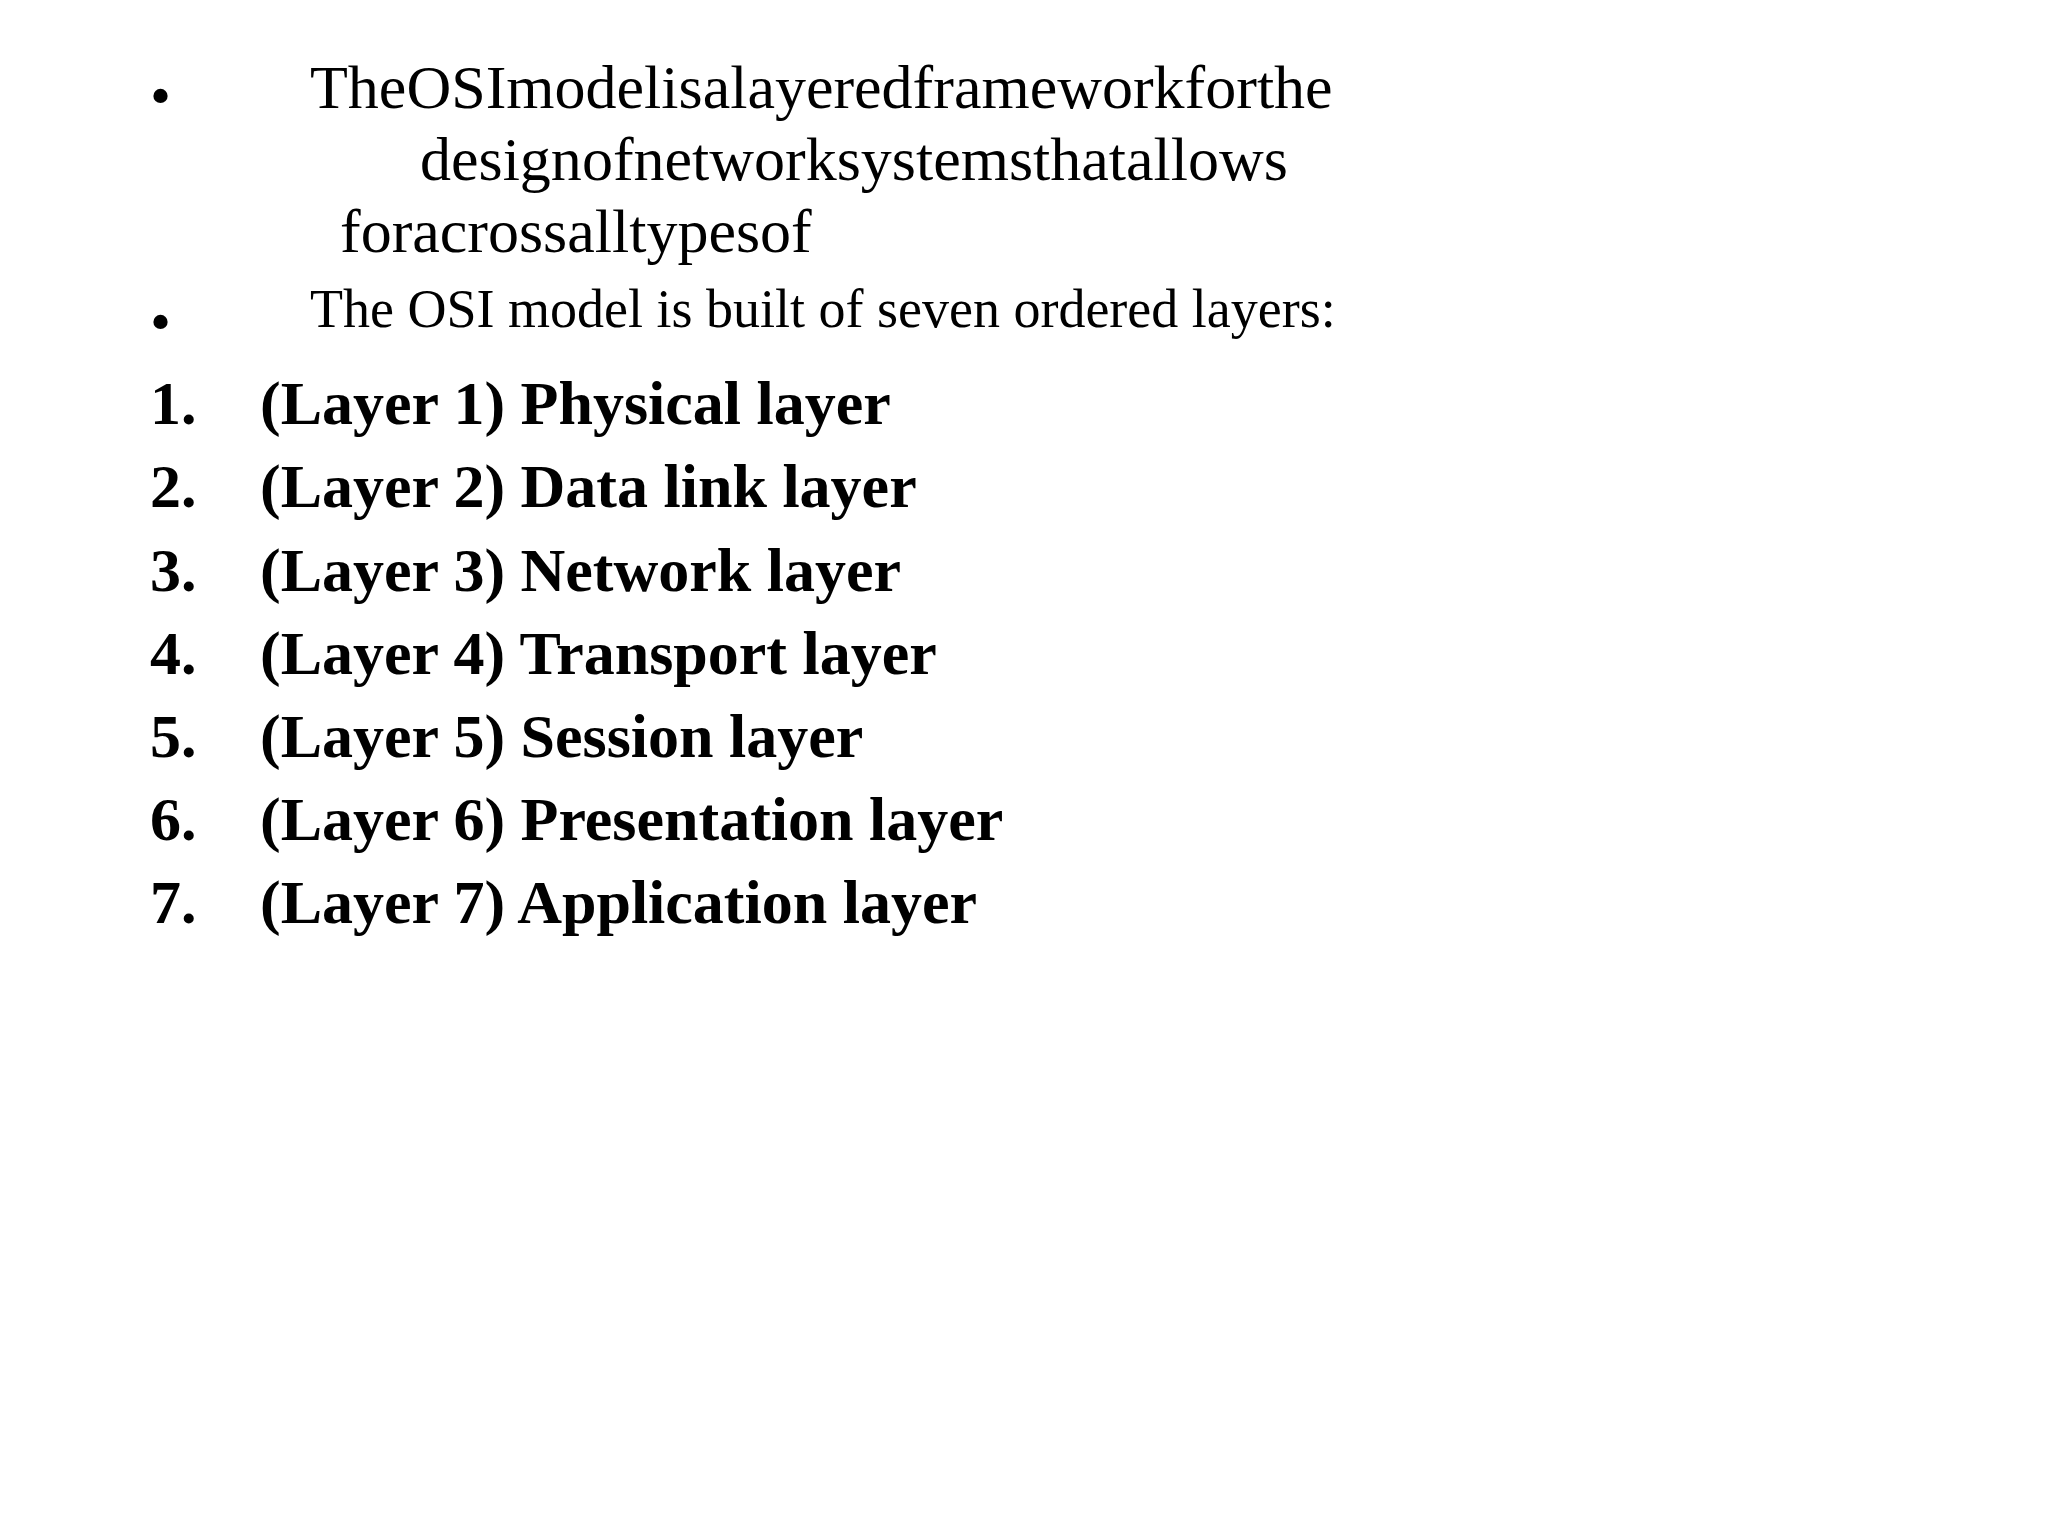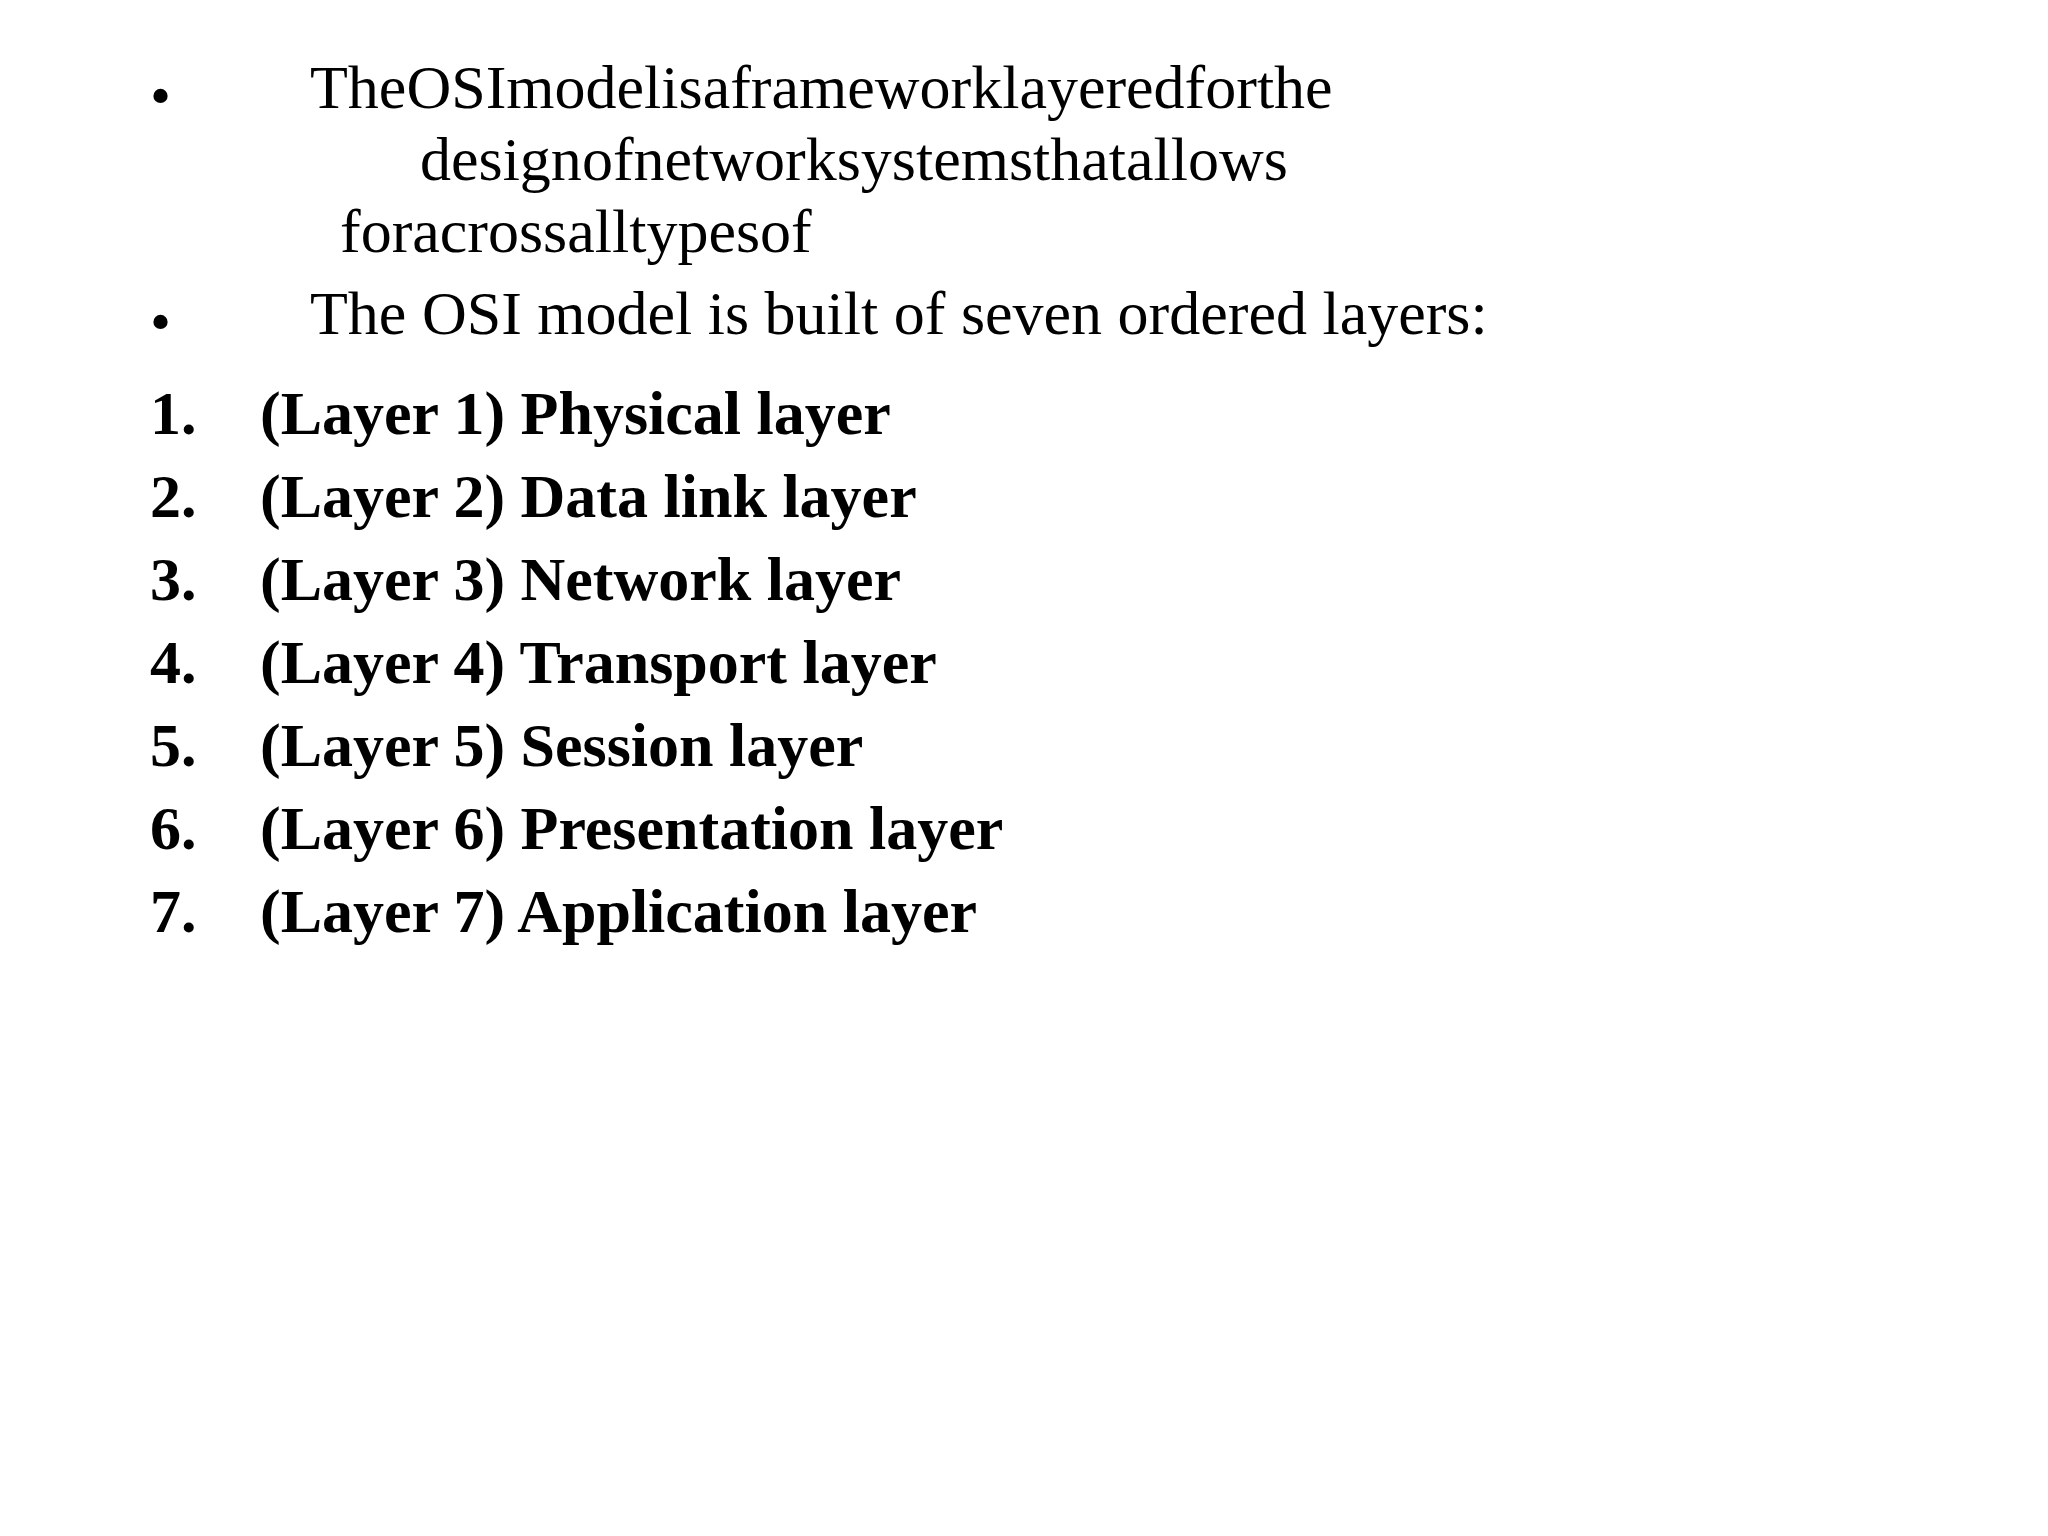--- a/index.html
+++ b/index.html
@@ -42,21 +42,21 @@
     position: absolute;
     left: 0px;
     top: -6px;
     width: 60px;
     text-align: left;
     font-size: 60px;
     line-height: 100px;
   }
 
   .bullet-text {
-    font-size: 62px;
+    font-size: 54px;
     line-height: 1.16;
     text-align: justify;
     text-justify: inter-word;
     letter-spacing: 0px;
     word-spacing: 0px;
   }
 
   
   .para-lines {
     font-size: 62px;
@@ -113,22 +113,22 @@
     <div class="bullet-block">
       <span class="bullet-marker">•</span>
 
       <div class="para-lines">
         <div class="pline just indent-c">
           <span class="w">The</span>
           <span class="w">OSI</span>
           <span class="w">model</span>
           <span class="w">is</span>
           <span class="w">a</span>
+          <span class="w">layered</span>
           <span class="w">framework</span>
-          <span class="w">layered</span>
           <span class="w">for</span>
           <span class="w">the</span>
         </div>
         <div class="pline just indent-a">
           <span class="w">design</span>
           <span class="w">of</span>
           <span class="w">network</span>
           <span class="w">systems</span>
           <span class="w">that</span>
           <span class="w">allows</span>

